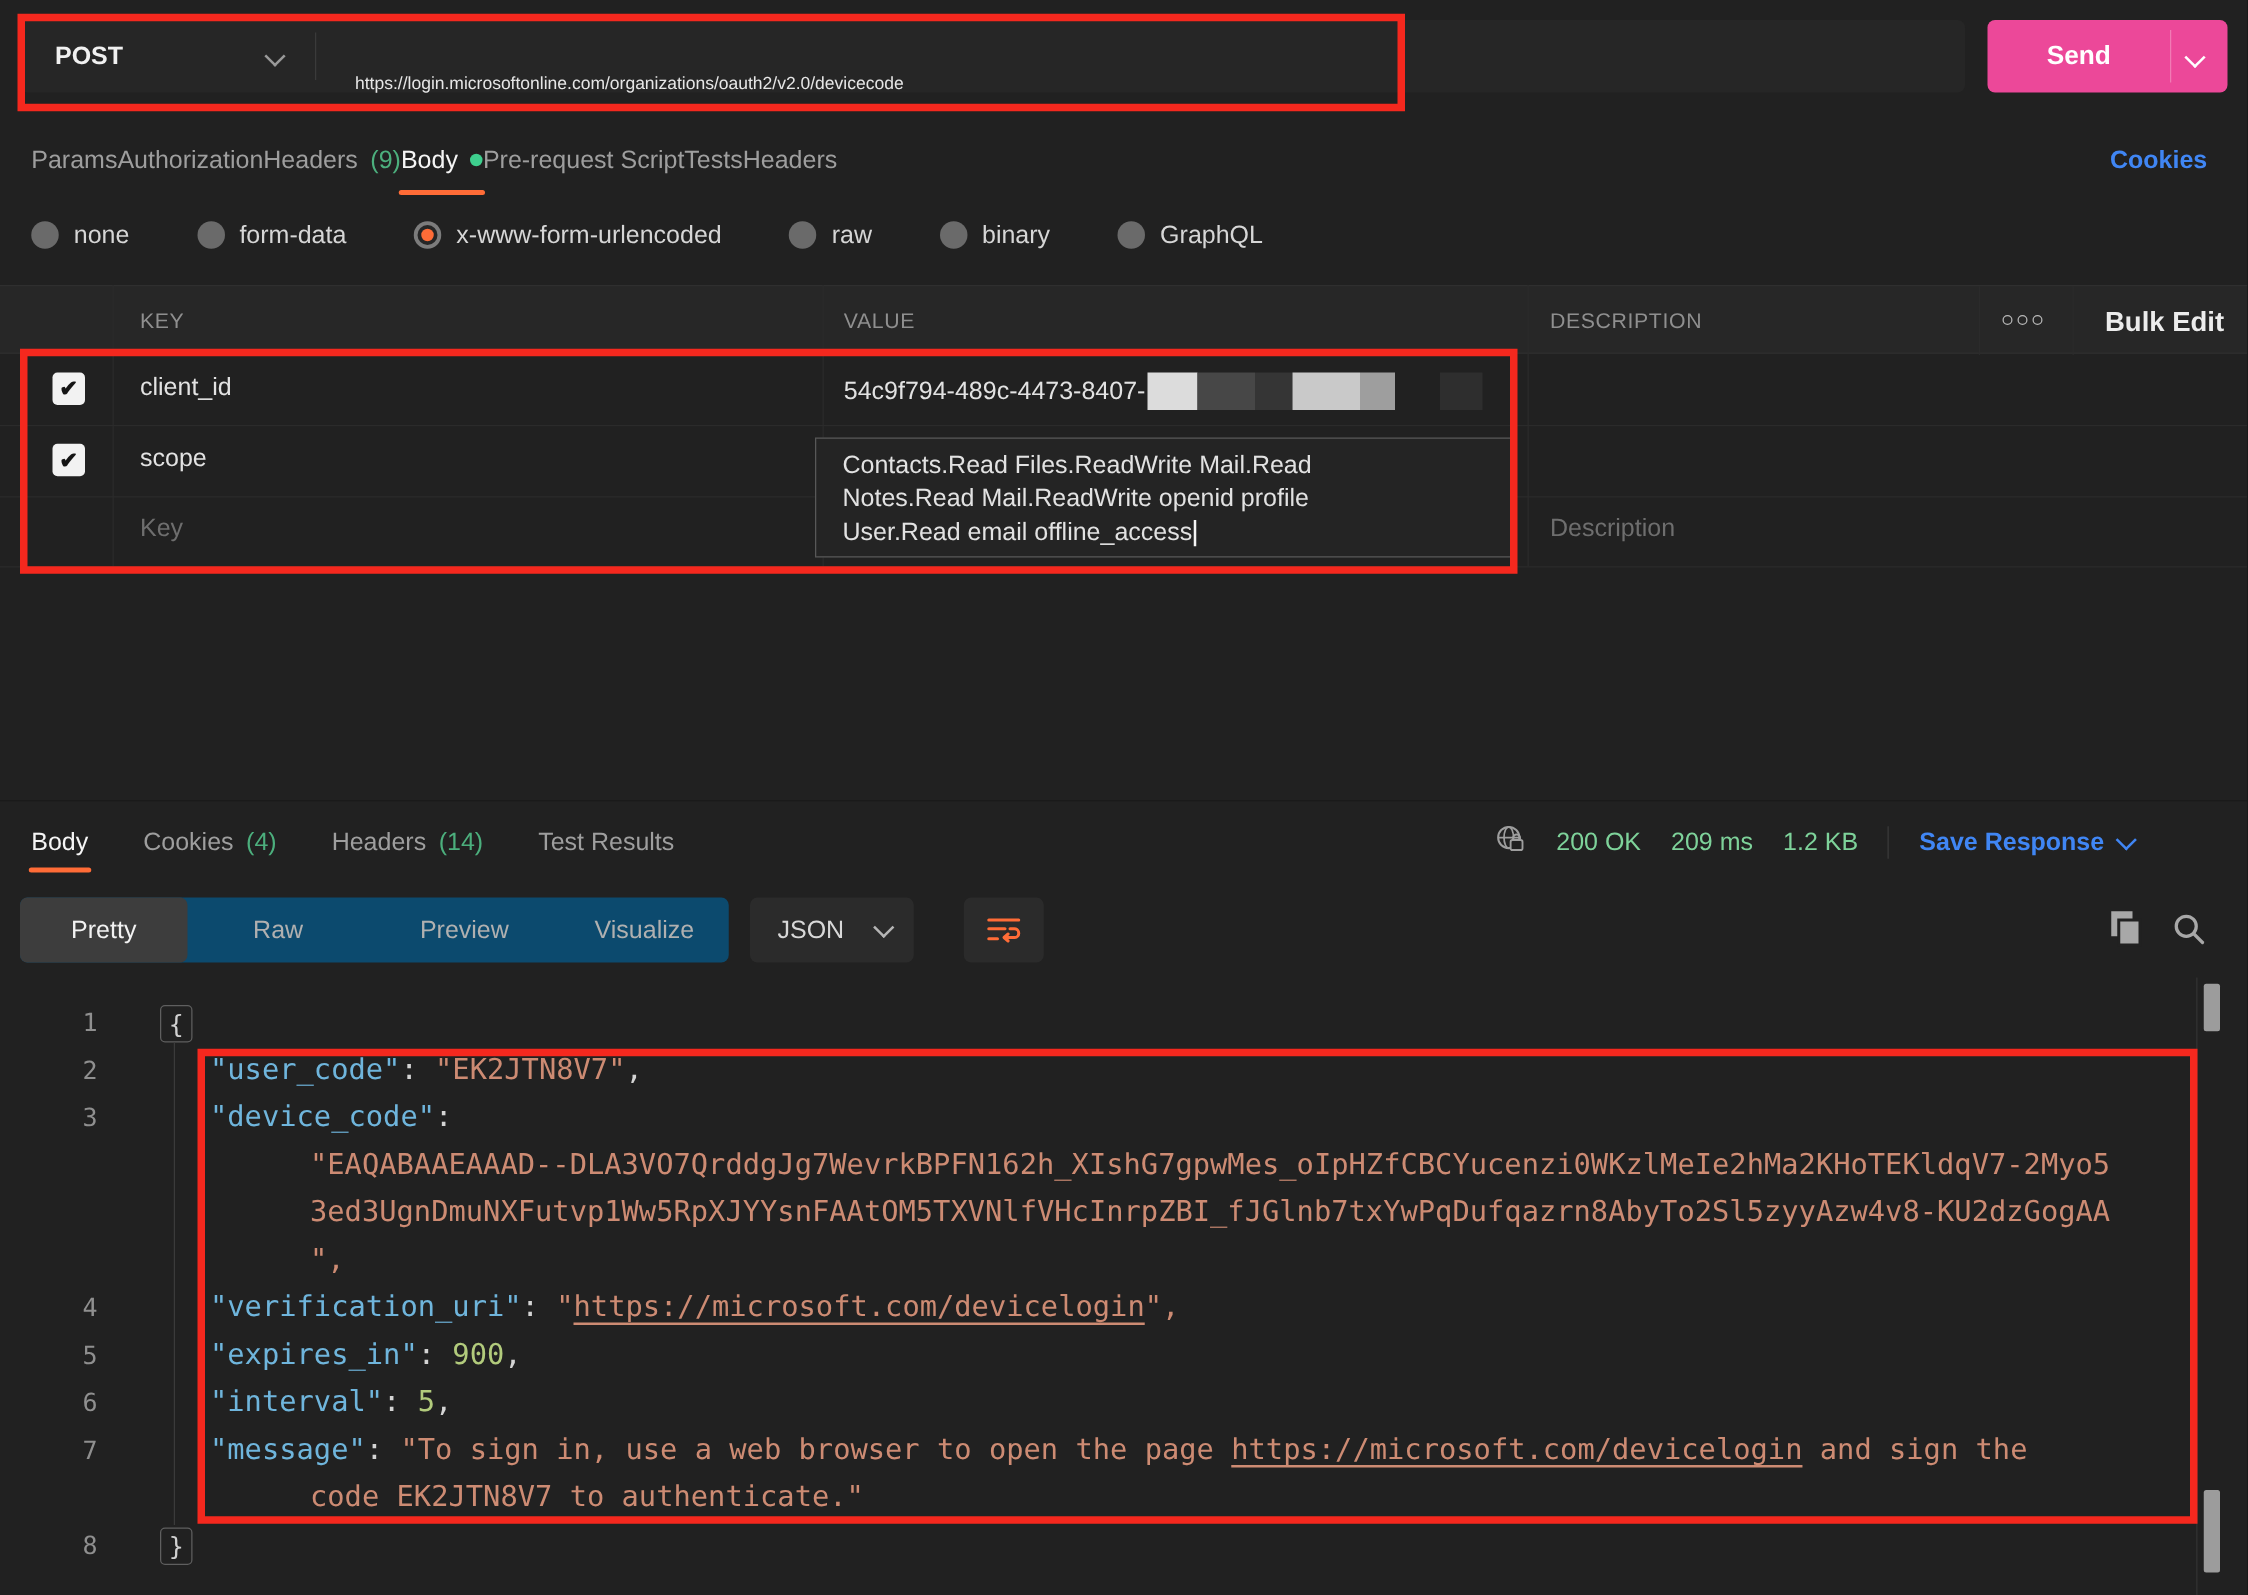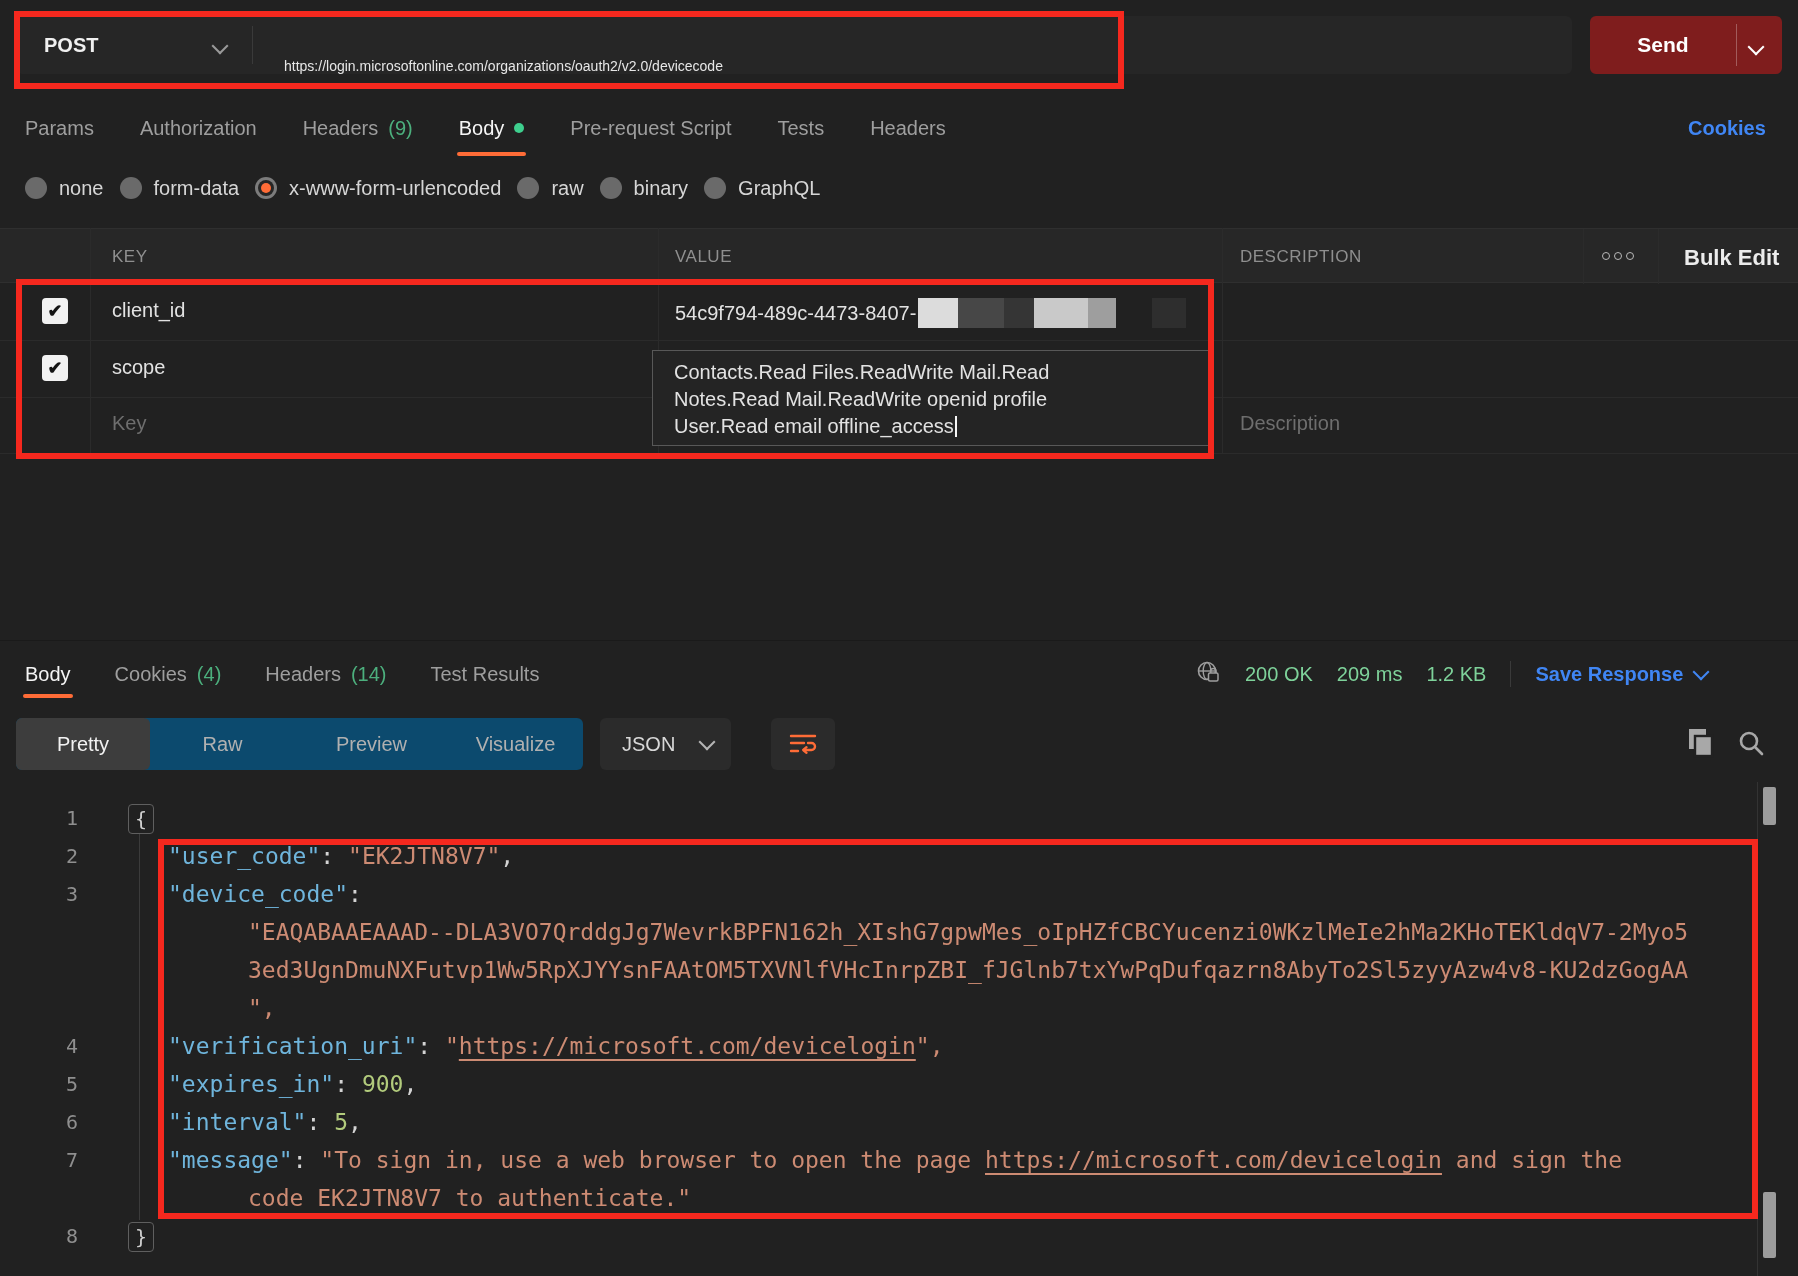--- a/index.html
+++ b/index.html
@@ -4,39 +4,39 @@
 <style>
   html,body{margin:0;padding:0;background:#141414;}
   #stage{position:relative;width:1798px;height:1276px;background:#212121;overflow:hidden;
          font-family:"Liberation Sans",sans-serif;color:#d6d6d6;}
   .abs{position:absolute;}
   
   .urlbox{left:16px;top:16px;width:1556px;height:58px;background:#262626;border-radius:6px;}
   .method{left:28px;top:0;height:58px;display:flex;align-items:center;font-size:20px;font-weight:700;color:#f0f0f0;}
   .url-divider{left:236px;top:10px;width:1px;height:38px;background:#3a3a3a;}
   .urltext{left:268px;top:0;height:58px;display:flex;align-items:flex-end;font-size:14px;color:#e6e6e6;white-space:nowrap;}
-  .sendbtn{left:1590px;top:16px;width:192px;height:58px;background:#7f1d1d;border-radius:6px;cursor:pointer;}
+  .sendbtn{left:1590px;top:16px;width:192px;height:58px;background:#ec4899;border-radius:6px;cursor:pointer;}
   .sendlabel{left:0;top:0;width:146px;height:58px;display:flex;align-items:center;justify-content:center;
              font-size:21px;font-weight:700;color:#ffffff;}
   .send-sep{left:146px;top:8px;width:1px;height:42px;background:rgba(255,255,255,.28);}
   
   .chev{display:inline-block;width:10px;height:10px;border-left:2px solid #9a9a9a;border-bottom:2px solid #9a9a9a;
         transform:rotate(-45deg);}
   .chev.white{border-color:#ffffff;}
   .chev.blue{border-color:#4086f4;}
   
-  .reqtabs{left:25px;top:100px;height:56px;display:flex;align-items:center;gap:46px;font-size:20px;color:#9e9e9e;}
+  .reqtabs{left:25px;top:100px;height:56px;display:flex;align-items:center;font-size:20px;color:#9e9e9e;}
   .tab{position:relative;display:flex;align-items:center;gap:10px;cursor:pointer;white-space:nowrap;}
   .tab .cnt{color:#4caf7d;}
   .tab.active{color:#f5f5f5;}
   .tab.active .underline{position:absolute;left:-2px;right:-2px;bottom:-16px;height:4px;background:#ff6c37;border-radius:2px;}
   .greendot{width:10px;height:10px;border-radius:50%;background:#3ecf8e;}
   .cookies{left:1688px;top:100px;height:56px;display:flex;align-items:center;color:#4086f4;font-size:20px;font-weight:600;cursor:pointer;}
   
-  .modes{left:25px;top:164px;height:48px;display:flex;align-items:center;gap:16px;font-size:20px;color:#d6d6d6;}
+  .modes{left:25px;top:164px;height:48px;display:flex;align-items:center;gap:54px;font-size:20px;color:#d6d6d6;}
   .mode{display:flex;align-items:center;gap:12px;cursor:pointer;white-space:nowrap;}
   .radio{width:22px;height:22px;border-radius:50%;background:#6a6a6a;}
   .radio.sel{background:#7c7c7c;display:flex;align-items:center;justify-content:center;}
   .radio.sel .ring{width:16px;height:16px;border-radius:50%;background:#262626;display:flex;align-items:center;justify-content:center;}
   .radio.sel .dot{width:10px;height:10px;border-radius:50%;background:#ff6c37;}
   
   .th{font-size:17px;color:#8f8f8f;letter-spacing:.5px;}
   .colline{background:#2b2b2b;width:1px;}
   .rowline{background:#2b2b2b;height:1px;}
   .cellv{font-size:20px;color:#e2e2e2;white-space:nowrap;}

